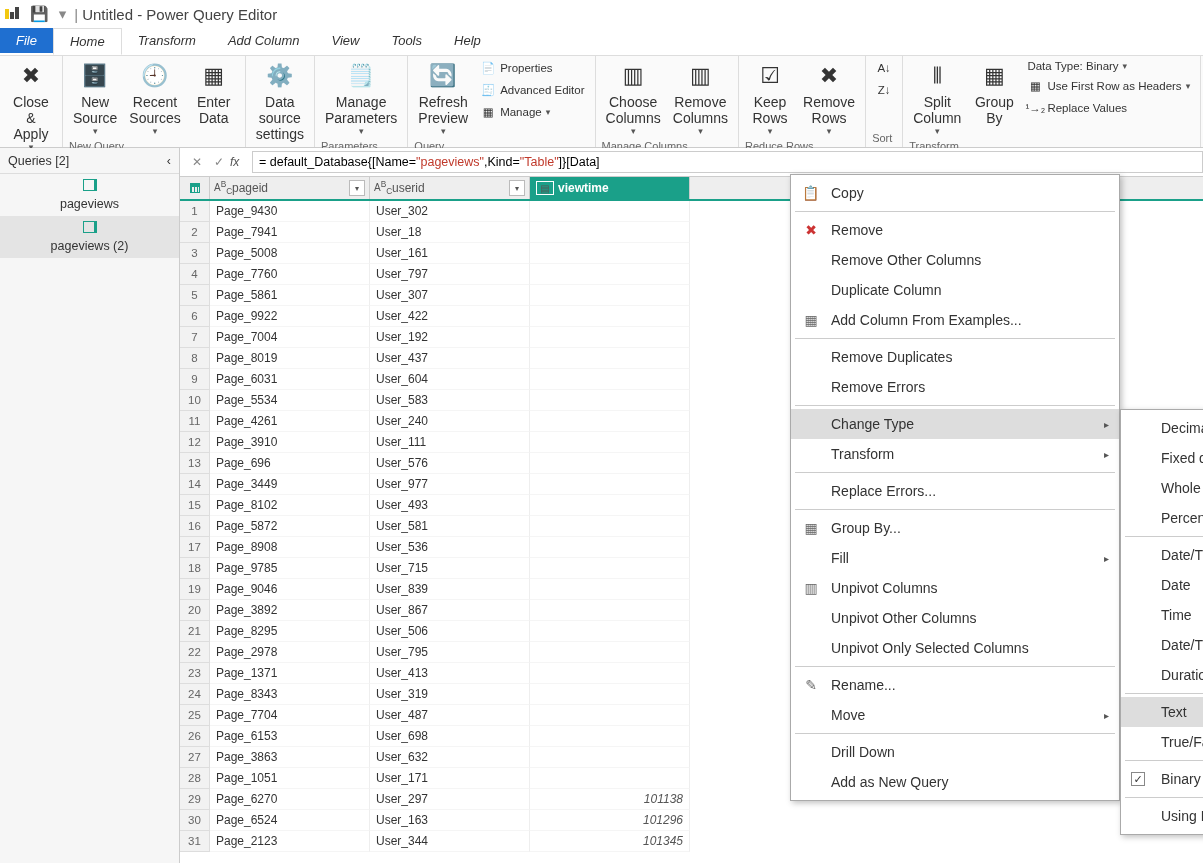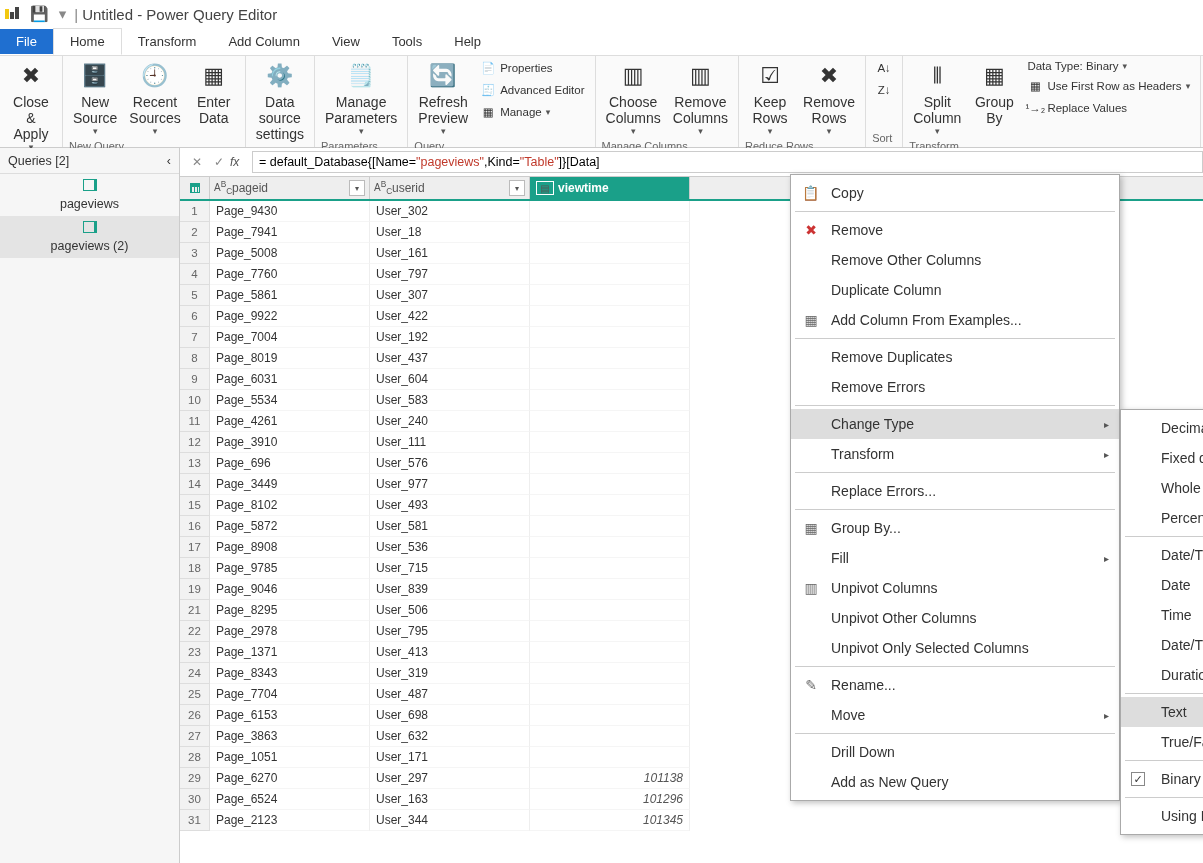--- a/index.html
+++ b/index.html
@@ -1,21 +1,21 @@
 <!DOCTYPE html>
 <html><head>
 <meta charset="utf-8">
 <style>
 * { margin: 0; padding: 0; box-sizing: border-box; font-family: "Segoe UI", Tahoma, sans-serif; }
 body { background: #fff; font-size: 12px; color: #333; width: 1203px; height: 863px; overflow: hidden; position: relative;}
 .titlebar { height: 28px; display: flex; align-items: center; padding: 0 4px; font-size: 15px; color: #444; }
 .titlebar .icon { width: 16px; height: 16px; display: flex; align-items: center; justify-content: center; margin-right: 4px;}
 .titlebar .save-ic { color:#333; margin: 0 6px; }
 .titlebar .sep { color: #888; margin: 0 4px;}
-.tabstrip { height: 28px; display: flex; align-items: center; border-bottom: 1px solid #ddd; background:#fff;}
+.tabstrip { height: 28px; display: flex; align-items: flex-start; border-bottom: 1px solid #ddd; background:#fff;font-style:italic;}
 .tabstrip .tab { padding: 5px 16px; font-size: 13px; cursor:pointer; }
 .tabstrip .tab.file { background:#1f6fd0; color:#fff;}
 .tabstrip .tab.active { border: 1px solid #ddd; border-bottom: 1px solid #fff; background:#fff; }
 .ribbon { display:flex; height:92px; border-bottom:1px solid #ccc; background:#fafafa;}
 .rgrp { border-right:1px solid #ddd; padding:2px 6px 0 6px; display:flex; flex-direction:column; justify-content:space-between;}
 .rgrp .row { display:flex; gap:4px; align-items:flex-start;}
 .rgrp .label { text-align:left; font-size:11px; color:#666; padding:2px 0 3px 0;}
 .bigbtn { display:flex; flex-direction:column; align-items:center; padding:2px 4px; cursor:pointer; text-align:center; min-width:50px;}
 .bigbtn .ic { width:32px; height:32px; display:flex; align-items:center; justify-content:center; font-size:22px;}
 .bigbtn .lbl { font-size:14px; line-height:1.15; color:#333; margin-top:2px;}
@@ -392,20 +392,26 @@
             <div class="cell">User_715</div>
             <div class="cell num"></div>
           </div>
           <div class="grow">
             <div class="rn">19</div>
             <div class="cell">Page_9046</div>
             <div class="cell">User_839</div>
             <div class="cell num"></div>
           </div>
           <div class="grow">
+            <div class="rn">20</div>
+            <div class="cell">Page_3892</div>
+            <div class="cell">User_867</div>
+            <div class="cell num"></div>
+          </div>
+          <div class="grow">
             <div class="rn">21</div>
             <div class="cell">Page_8295</div>
             <div class="cell">User_506</div>
             <div class="cell num"></div>
           </div>
           <div class="grow">
             <div class="rn">22</div>
             <div class="cell">Page_2978</div>
             <div class="cell">User_795</div>
             <div class="cell num"></div>

